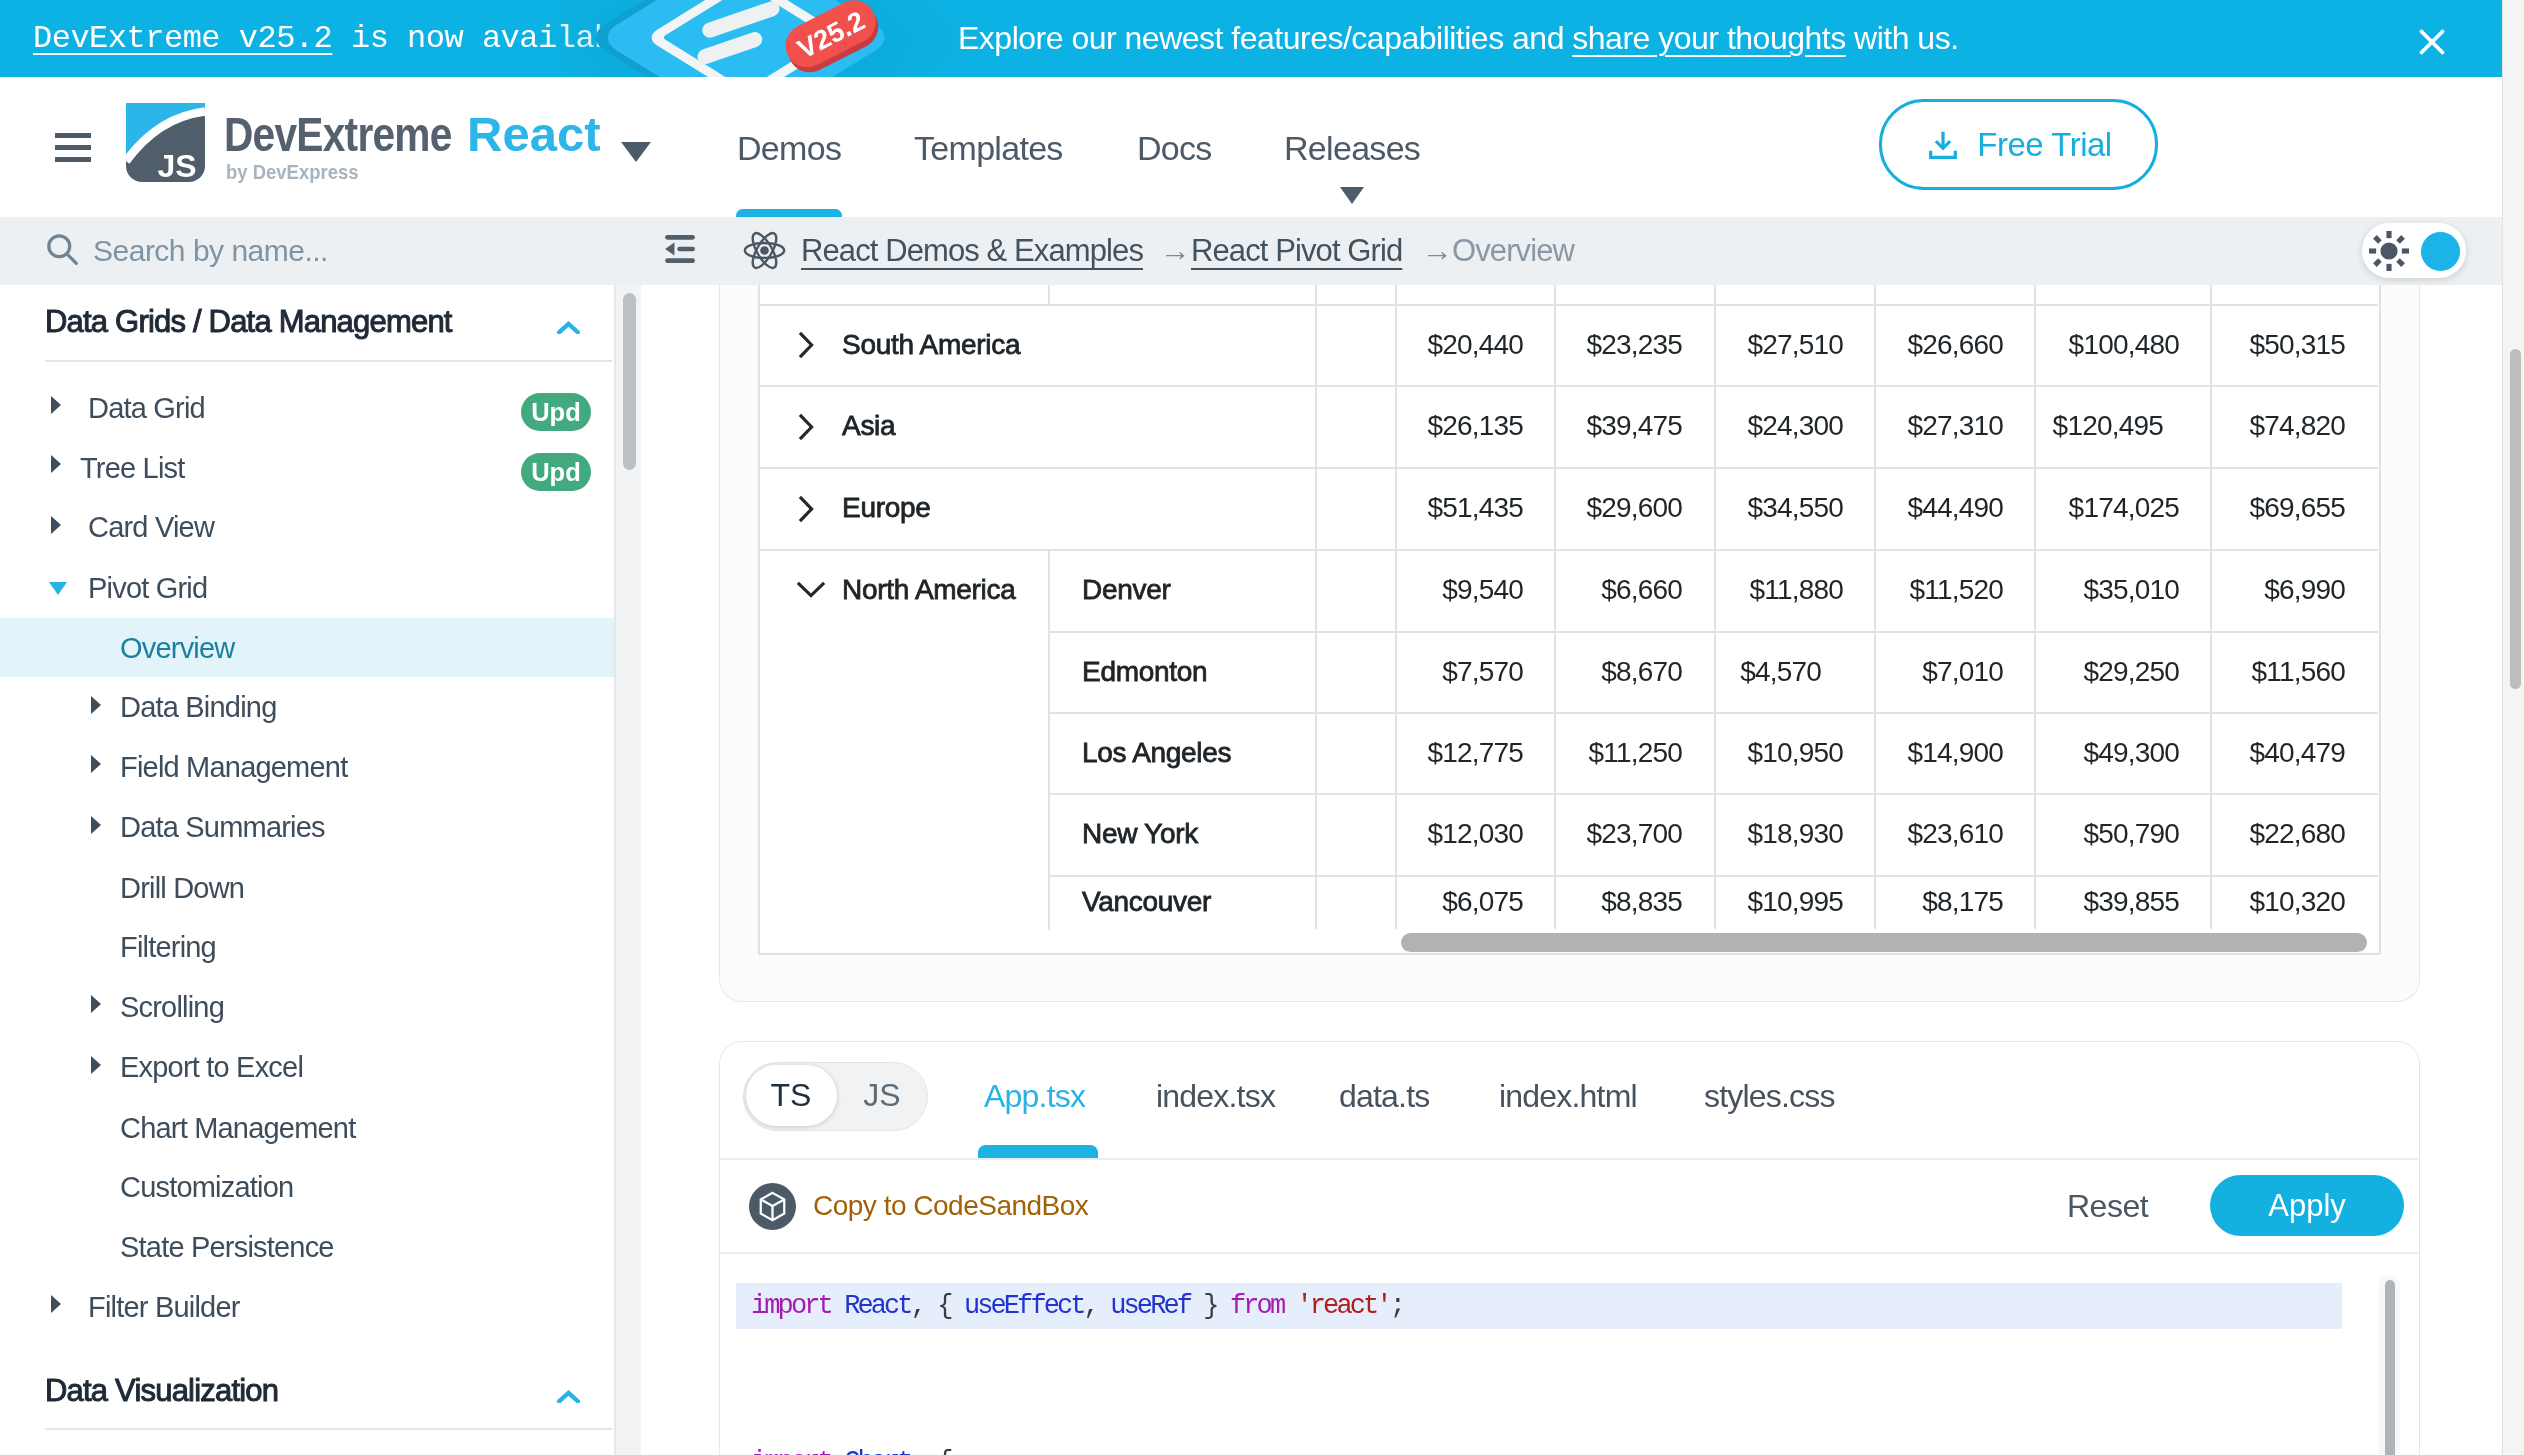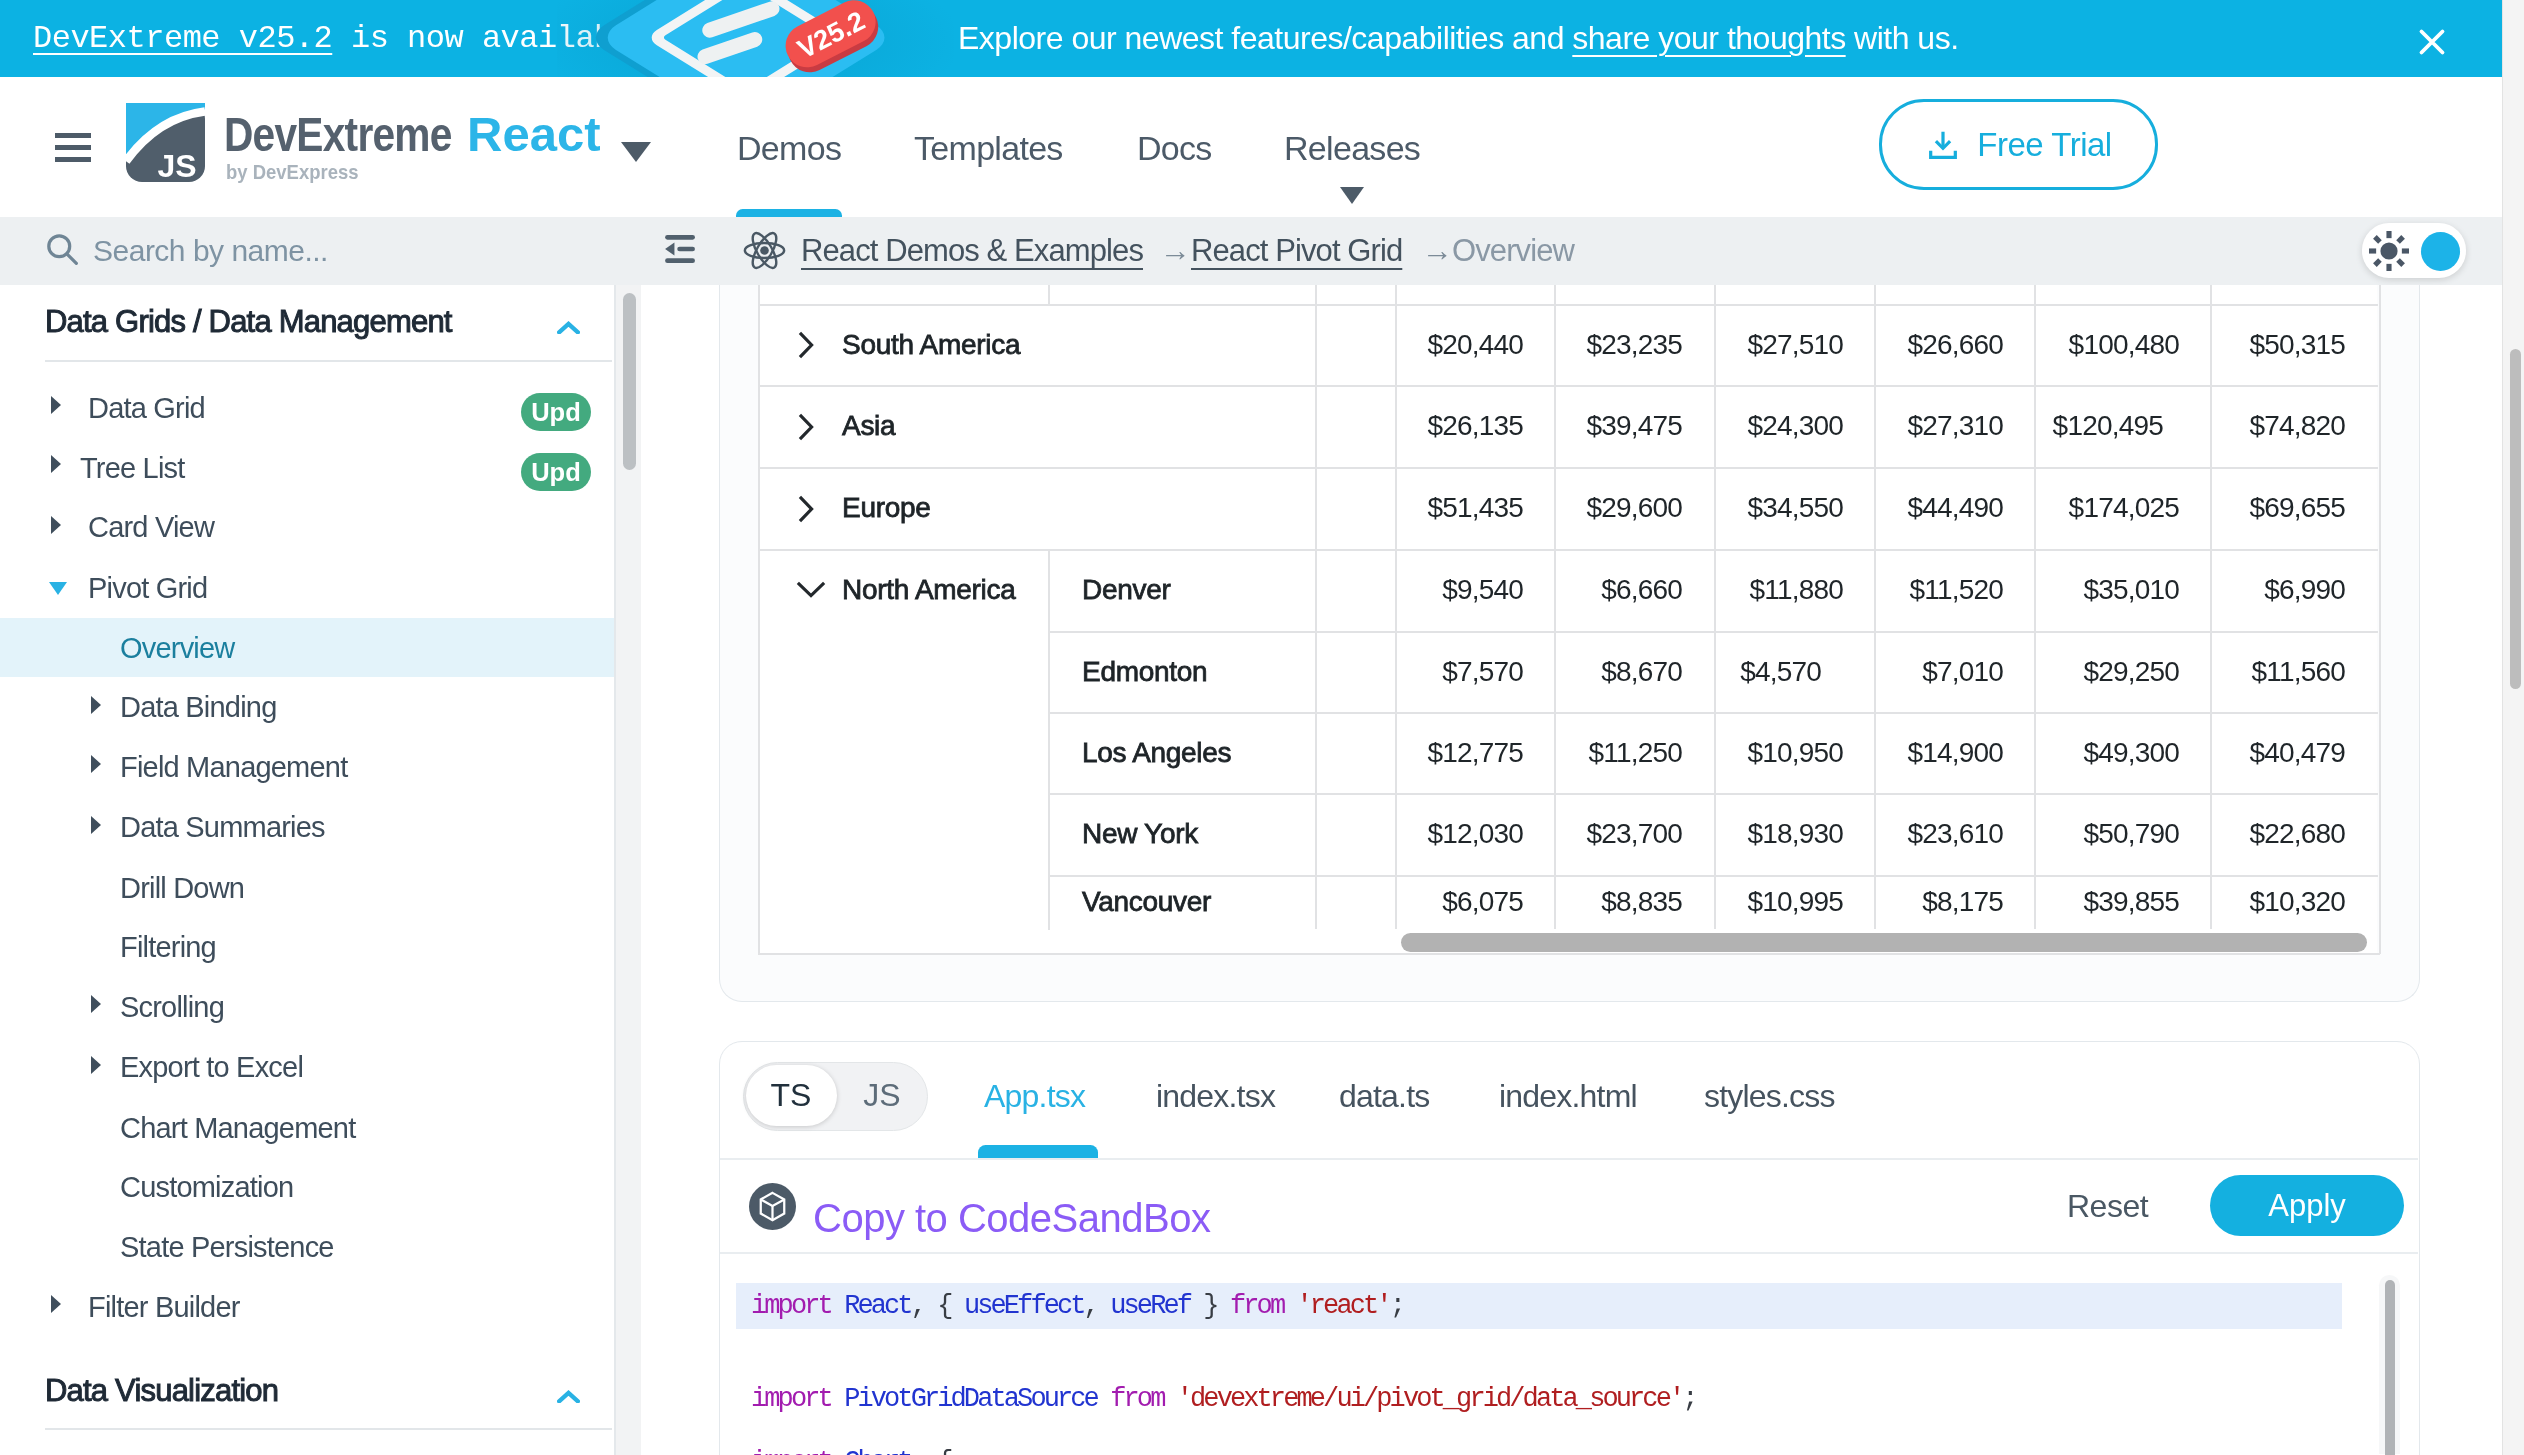--- a/index.html
+++ b/index.html
@@ -64,21 +64,21 @@
   
   .codecard { position:absolute; left:719px; top:1041px; width:1701px; height:434px; background:#fff; border:1.9px solid #e3e8ec; border-radius:23px 23px 0 0; }
   .tgl { position:absolute; left:743px; top:1062px; width:185px; height:69px; background:#f1f2f4; border:1.9px solid #e3e6e8; border-radius:35px; }
   .tgl .knob { position:absolute; left:1.9px; top:1.9px; width:91px; height:61px; background:#fff; border-radius:31px; box-shadow:0 0.9px 5.7px rgba(0,0,0,.18); }
   .tgl .ts { position:absolute; left:0; top:0; width:94px; height:65px; line-height:65px; text-align:center; font-size:32px; color:#21303c; }
   .tgl .js { position:absolute; left:91px; top:0; width:94px; height:65px; line-height:65px; text-align:center; font-size:32px; color:#5d6c79; }
   .tab { position:absolute; top:1075px; height:42px; line-height:42px; font-size:32px; letter-spacing:-0.8px; color:#46535f; }
   .tab.act { color:#29b2e4; }
   .tabline { position:absolute; left:978px; top:1145px; width:120px; height:13.2px; background:#1cb2e4; border-radius:7.6px 7.6px 0 0; }
   .cdiv { position:absolute; left:720px; width:1698px; height:1.9px; background:#e9edf0; }
-  .copytxt { position:absolute; left:813px; top:1185px; height:42px; line-height:42px; font-size:40px; letter-spacing:-0.5px; color:#8b5cf6;margin-top:12px; }
+  .copytxt { position:absolute; left:813px; top:1185px; height:42px; line-height:42px; font-size:28px; letter-spacing:-0.5px; color:#a16207; }
   .resettxt { position:absolute; left:2067px; top:1185px; height:42px; line-height:42px; font-size:32px; letter-spacing:-0.5px; color:#4a5864; }
   .applybtn { position:absolute; left:2210px; top:1175px; width:194px; height:61px; border-radius:31px; background:#14b0e0; color:#fff; font-size:31px; text-align:center; line-height:61px; }
   .hl { position:absolute; left:736px; top:1283px; width:1606px; height:46px; background:#e6eefb; }
   .code { position:absolute; left:751px; font-family:"Liberation Mono", monospace; font-size:27px; letter-spacing:-2.9px; height:46px; line-height:46px; white-space:pre; color:#383d44; }
   .kw { color:#a21caf; } .id { color:#2134d0; } .st { color:#b01e20; }
   .codesb-track { position:absolute; left:2379px; top:1275px; width:21px; height:179px; background:#f6f7f8; border-radius:10.4px 10.4px 0 0; }
   .codesb { position:absolute; left:2385px; top:1280px; width:10.4px; height:176px; background:#b0b3b6; border-radius:5.7px 5.7px 0 0; }
 
   
   .winsb { position:absolute; left:2502px; top:0; width:23px; height:1456px; background:#f4f4f4; border-left:0.9px solid #e3e3e3; }
@@ -356,21 +356,20 @@
         <path d="M12.5 17.5 L25 24.5 L37.5 17.5"></path>
         <path d="M25 24.5 V39.5"></path>
       </g>
   </svg>
   <div class="copytxt">Copy to CodeSandBox</div>
   <div class="resettxt">Reset</div>
   <div class="applybtn">Apply</div>
   <div class="cdiv" style="top:1252px"></div>
   <div class="hl"></div>
   <div class="code" style="top:1283px"><span class="kw">import</span> <span class="id">React</span>, { <span class="id">useEffect</span>, <span class="id">useRef</span> } <span class="kw">from</span> <span class="st">'react'</span>;</div>
-  <div class="code" style="top:1376px"><span class="kw">import</span> <span class="id">PivotGridDataSource</span> <span class="kw">from</span> <span class="st">'devextreme/ui/pivot_grid/data_source'</span>;</div>
   <div class="code" style="top:1439px"><span class="kw">import</span> <span class="id">Chart</span>, {</div>
   <div class="codesb-track"></div>
   <div class="codesb"></div>
 
   <div class="winsb"></div>
   <div class="winthumb"></div>
 
 </div>
 
 

